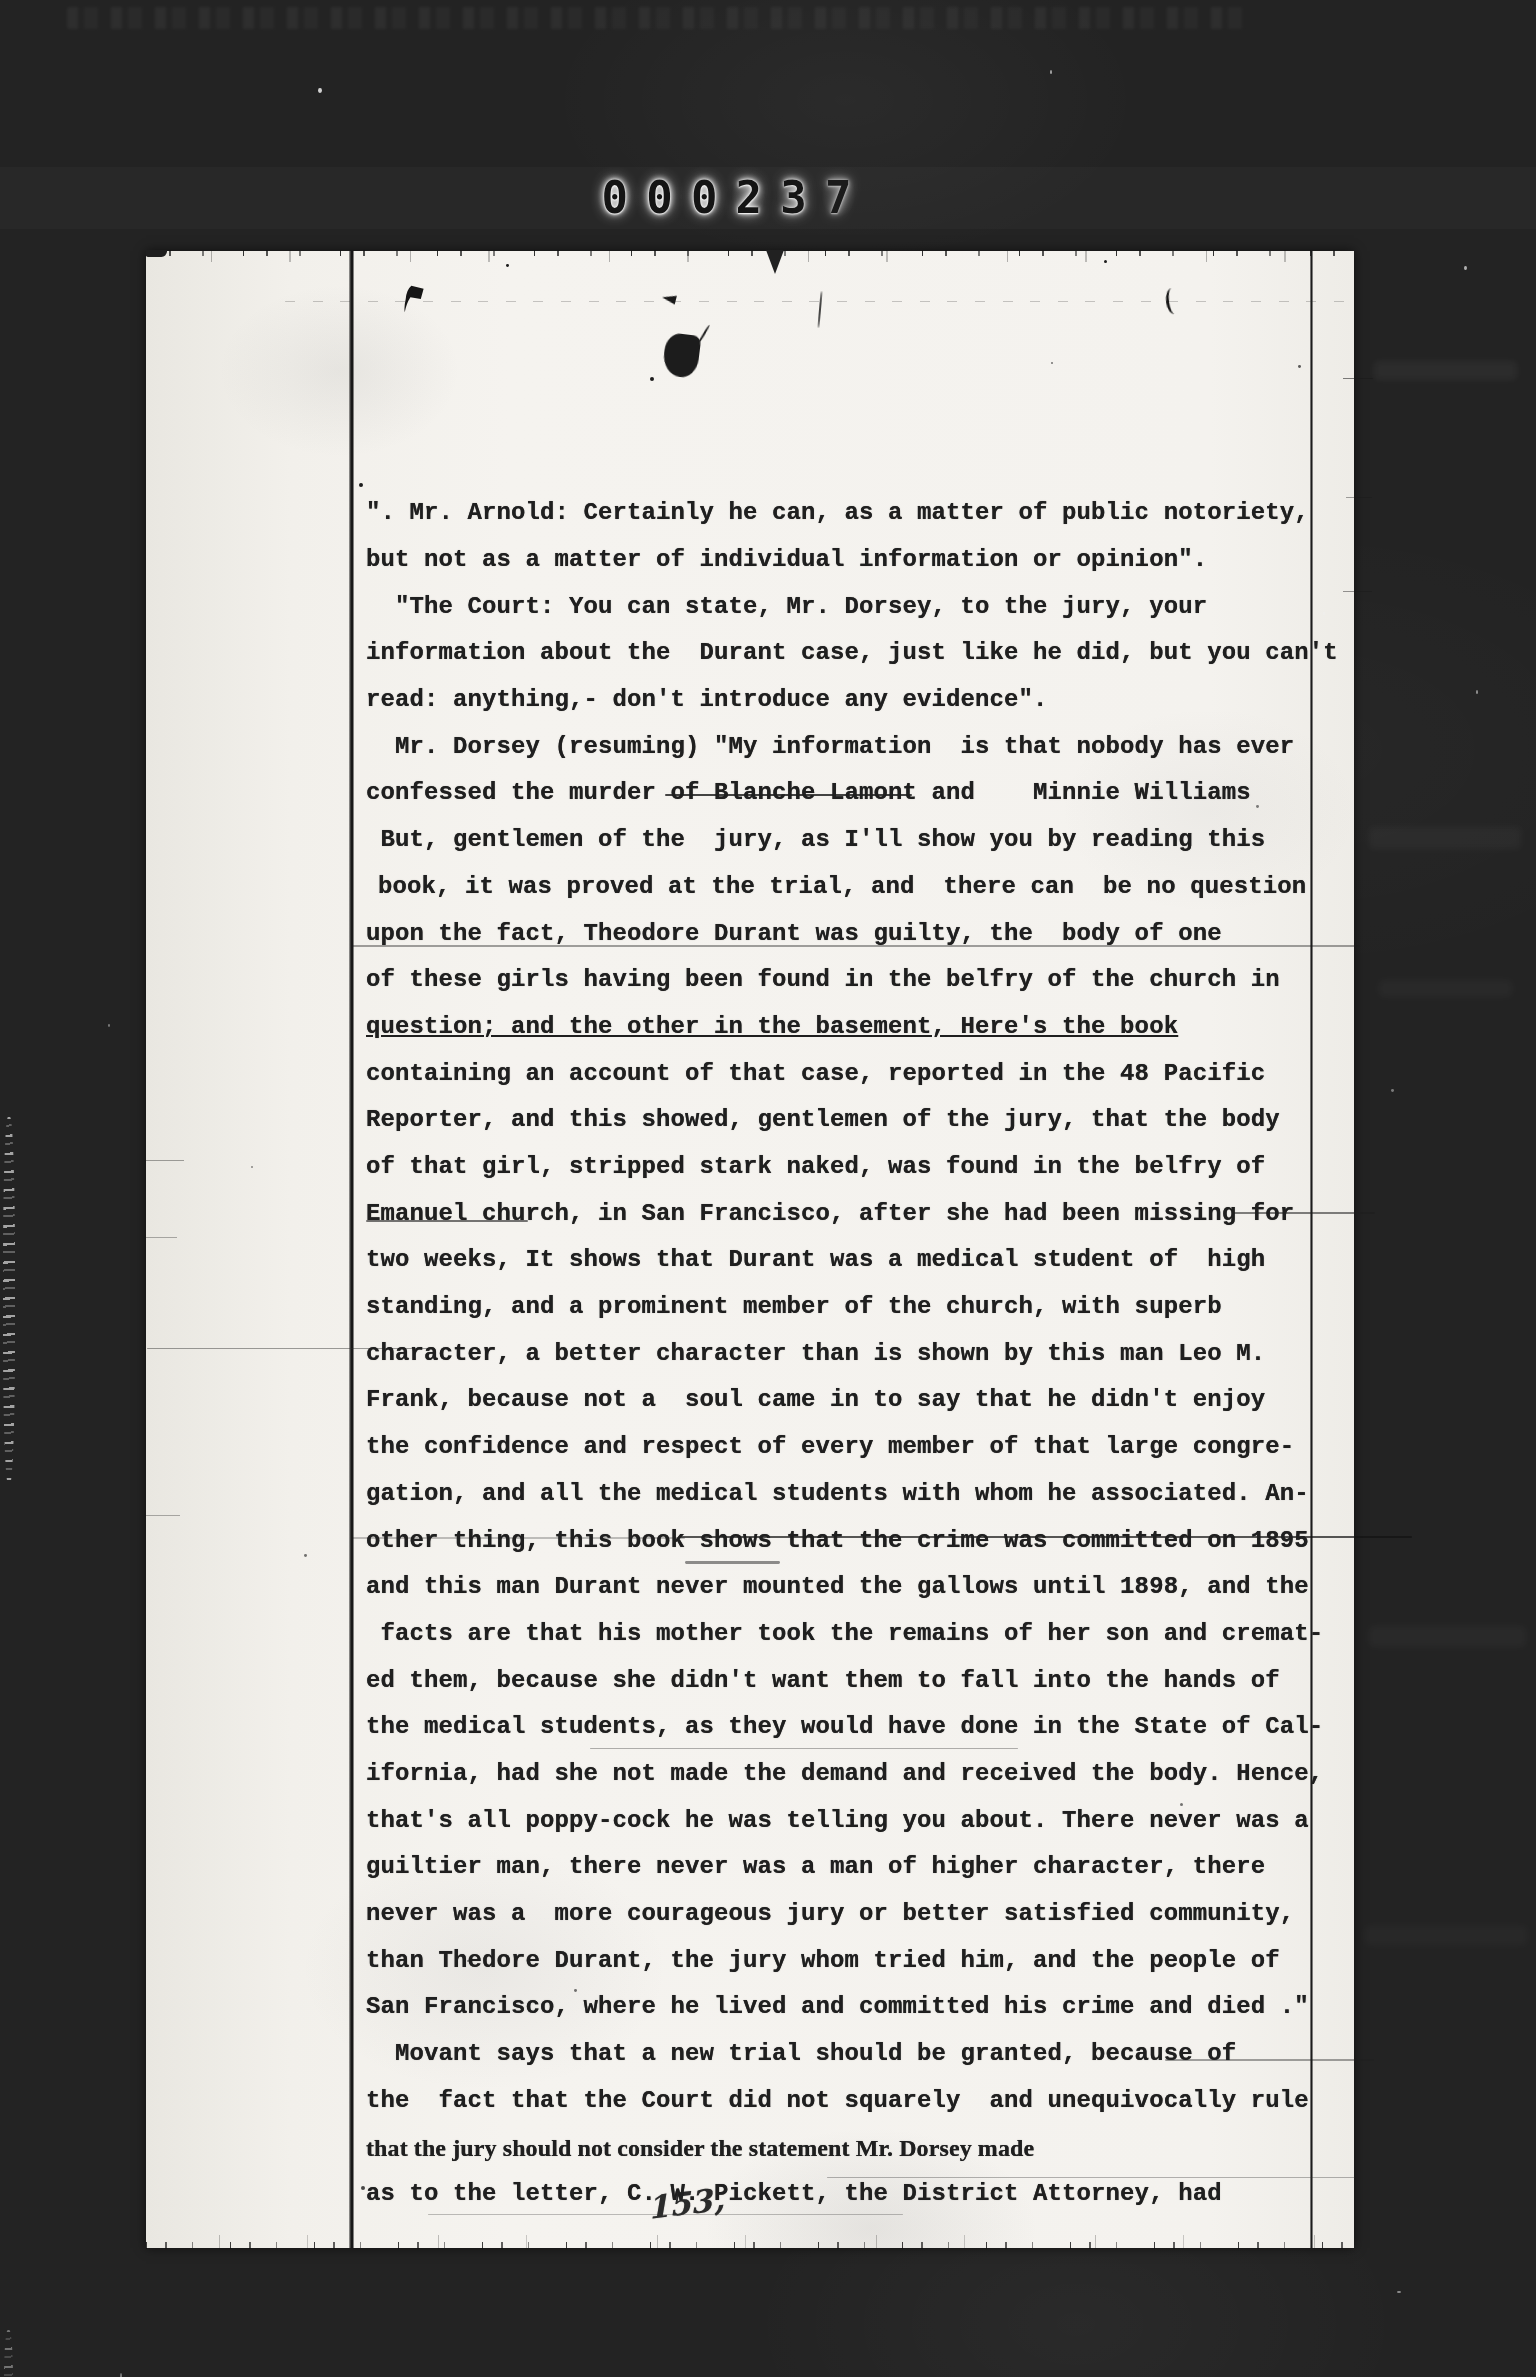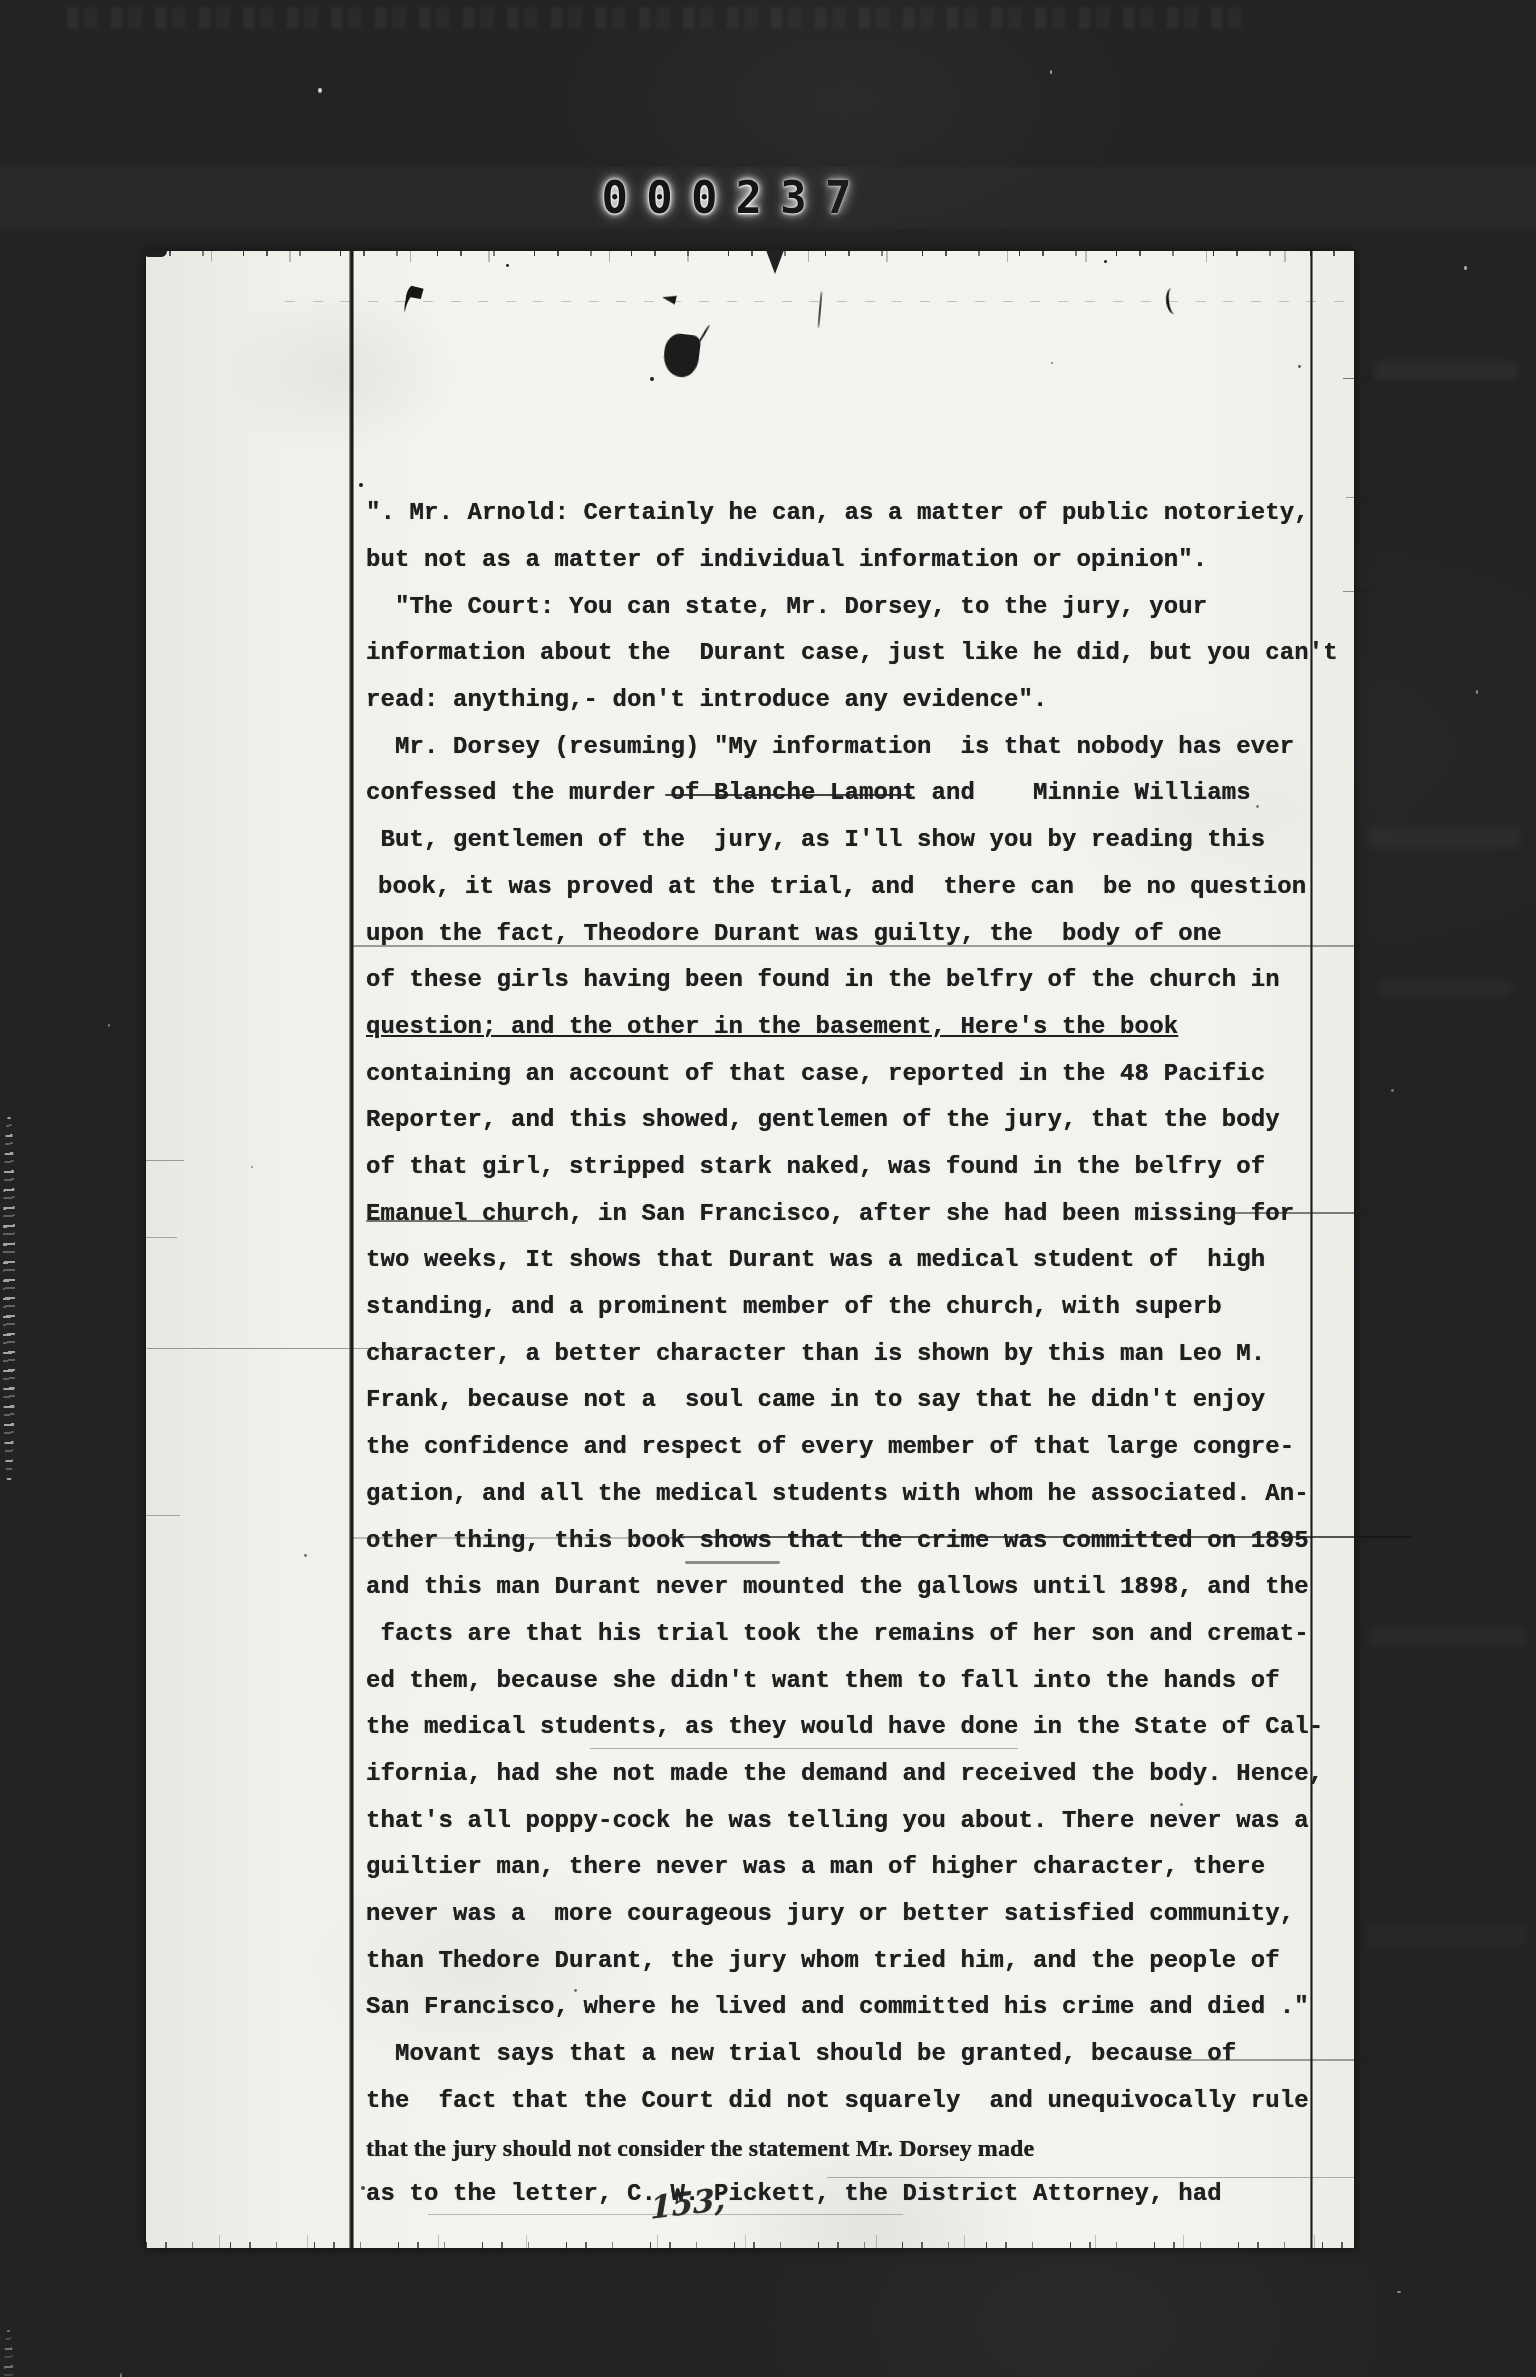--- a/index.html
+++ b/index.html
@@ -250,21 +250,21 @@
 <div class="tline" style="top: 1153px;">of that girl, stripped stark naked, was found in the belfry of</div>
 <div class="tline" style="top: 1200px;">Emanuel church, in San Francisco, after she had been missing for</div>
 <div class="tline" style="top: 1246px;">two weeks, It shows that Durant was a medical student of  high</div>
 <div class="tline" style="top: 1293px;">standing, and a prominent member of the church, with superb</div>
 <div class="tline" style="top: 1340px;">character, a better character than is shown by this man Leo M.</div>
 <div class="tline" style="top: 1386px;">Frank, because not a  soul came in to say that he didn't enjoy</div>
 <div class="tline" style="top: 1433px;">the confidence and respect of every member of that large congre-</div>
 <div class="tline" style="top: 1480px;">gation, and all the medical students with whom he associated. An-</div>
 <div class="tline" style="top: 1527px; font-family: Liberation Mono, monospace;">other thing, this book shows that the crime was committed on 1895</div>
 <div class="tline" style="top: 1573px;">and this man Durant never mounted the gallows until 1898, and the</div>
-<div class="tline" style="top: 1620px;"> facts are that his trial took the remains of her son and cremat-</div>
+<div class="tline" style="top: 1620px;"> facts are that his mother took the remains of her son and cremat-</div>
 <div class="tline" style="top: 1667px;">ed them, because she didn't want them to fall into the hands of</div>
 <div class="tline" style="top: 1713px;">the medical students, as they would have done in the State of Cal-</div>
 <div class="tline" style="top: 1760px;">ifornia, had she not made the demand and received the body. Hence,</div>
 <div class="tline" style="top: 1807px;">that's all poppy-cock he was telling you about. There never was a</div>
 <div class="tline" style="top: 1853px;">guiltier man, there never was a man of higher character, there</div>
 <div class="tline" style="top: 1900px;">never was a  more courageous jury or better satisfied community,</div>
 <div class="tline" style="top: 1947px;">than Thedore Durant, the jury whom tried him, and the people of</div>
 <div class="tline" style="top: 1993px;">San Francisco, where he lived and committed his crime and died ."</div>
 <div class="tline" style="top: 2040px;">  Movant says that a new trial should be granted, because of</div>
 <div class="tline" style="top: 2087px;">the  fact that the Court did not squarely  and unequivocally rule</div>

